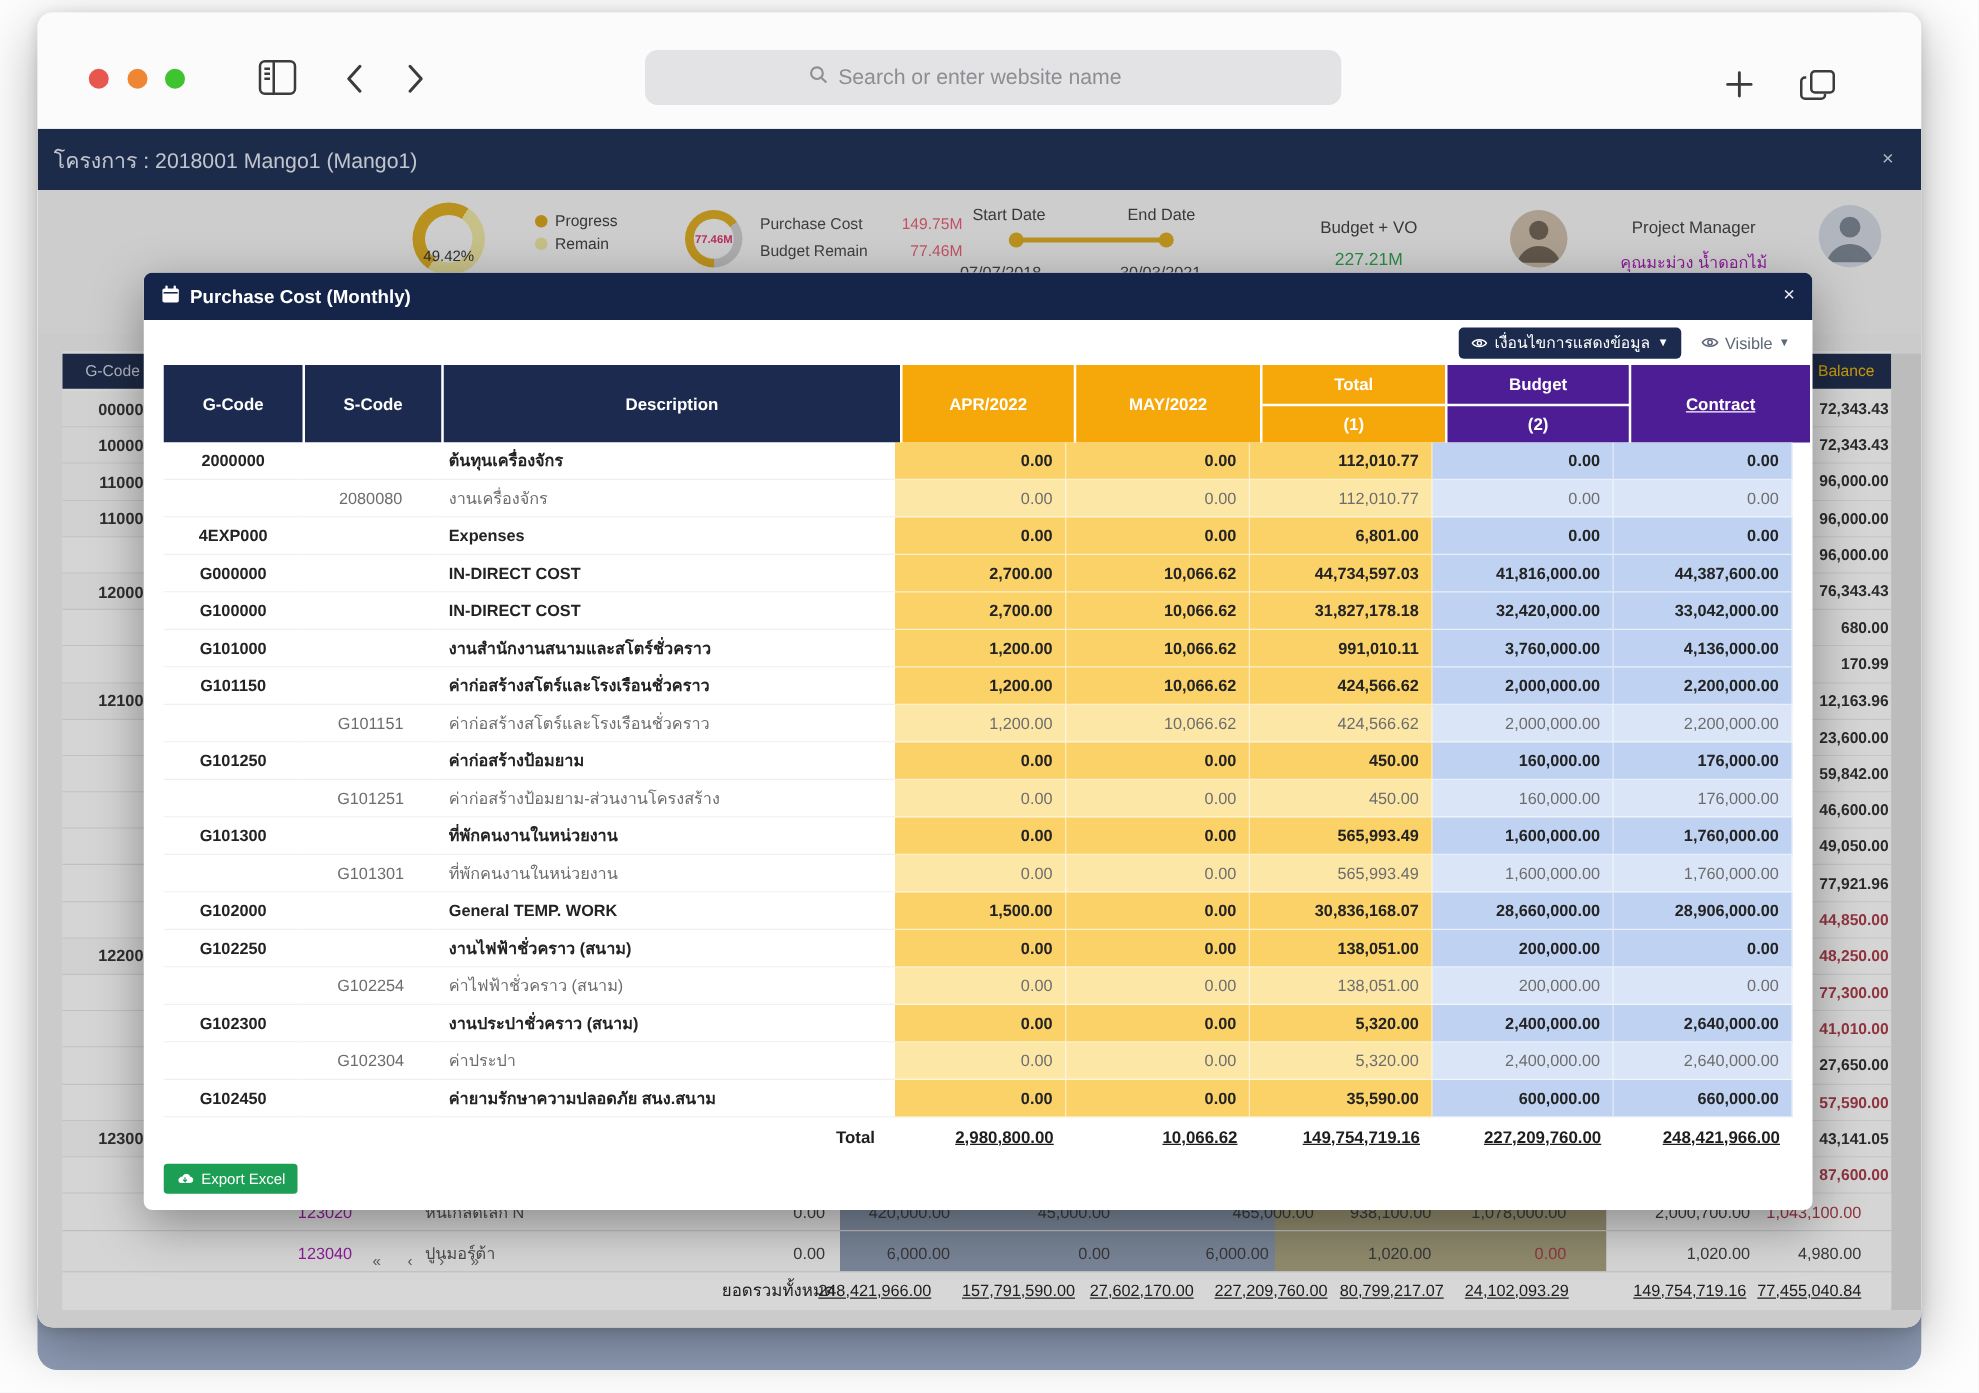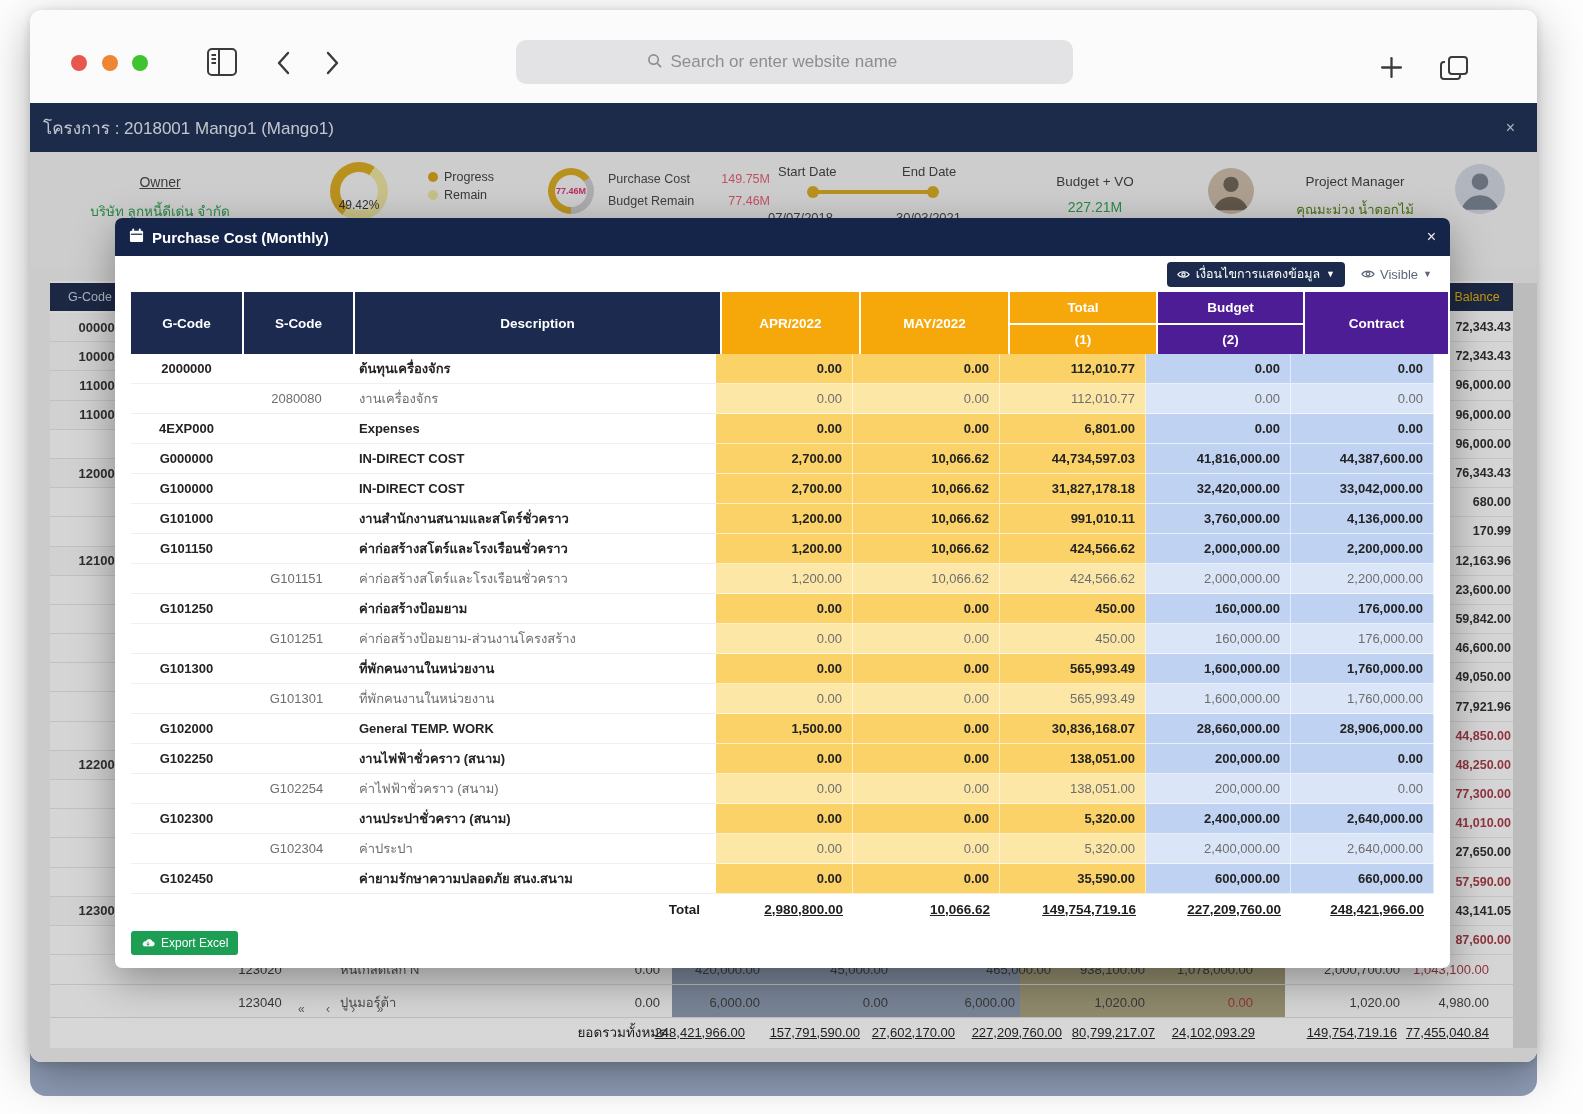--- a/index.html
+++ b/index.html
@@ -47,21 +47,21 @@
   .tline::before,.tline::after{content:"";position:absolute;top:-4px;width:12px;height:12px;border-radius:50%;background:#d8a81f;}
   .tline::before{left:-5px;} .tline::after{right:-5px;}
   .d-date{position:absolute;top:58px;font-size:13px;color:#444;}
   .d-bvo{position:absolute;left:990px;top:22px;width:150px;text-align:center;}
   .d-bvo .lbl{font-size:13.5px;color:#3f3f3f;}
   .d-bvo .val{font-size:14px;color:#2f9e4e;margin-top:10px;}
   .avatar{position:absolute;border-radius:50%;overflow:hidden;background:#cfd5dd;}
   .avatar svg{width:100%;height:100%;}
   .d-pm{position:absolute;left:1240px;top:22px;width:170px;text-align:center;}
   .d-pm .lbl{font-size:13.5px;color:#3f3f3f;}
-  .d-pm .val{font-size:13px;color:#4d7c0f;margin-top:10px;}
+  .d-pm .val{font-size:13px;color:#a21caf;margin-top:10px;}
   
   .contentbg{position:absolute;left:20px;right:24px;top:178px;bottom:14px;background:#fbfbfb;}
   .cost-tab{position:absolute;left:46px;top:146px;font-size:13px;color:#3a3a3a;display:flex;gap:5px;align-items:center;}
   .pg-visible{position:absolute;left:1428px;top:142px;font-size:13px;color:#5a626e;display:flex;gap:5px;align-items:center;}
   .gcode-hd{position:absolute;left:20px;top:180px;width:80px;height:28px;background:#1d2b4a;color:#c9d1e0;
     font-size:12.5px;display:flex;align-items:center;justify-content:center;}
   .balance-hd{position:absolute;left:1411px;top:180px;width:72px;height:28px;background:#1d2b4a;color:#eab308;
     font-size:12.5px;display:flex;align-items:center;justify-content:center;}
   .lstrip{position:absolute;left:20px;top:210px;width:80px;}
   .lcell{height:29.2px;display:flex;align-items:center;justify-content:flex-end;padding-right:8px;
@@ -70,21 +70,21 @@
   .rstrip{position:absolute;left:1411px;top:210px;width:72px;}
   .rcell{height:29.2px;display:flex;align-items:center;justify-content:flex-end;padding-right:2px;
     font-weight:700;font-size:12.5px;color:#2e2e2e;background:#fafafa;border-bottom:1px solid #e6e6e6;box-sizing:border-box;overflow:hidden;}
   .rcell.red{color:#a63a45;}
   .scrollzone{position:absolute;left:1483px;top:180px;width:24px;bottom:14px;background:#dcdcdc;}
   
   .bgbase{position:absolute;left:20px;right:24px;top:852px;height:62px;background:#fafafa;}
   .hlA{position:absolute;left:642px;top:852px;width:348px;height:62px;background:#8b99ad;}
   .hlB{position:absolute;left:990px;top:852px;width:265px;height:62px;background:#a6a07b;}
   .brow{position:absolute;left:20px;right:24px;height:29px;border-bottom:1px solid #dedede;}
-  .brow .code{position:absolute;left:165px;width:90px;top:0;height:29px;display:flex;align-items:center;justify-content:center;font-size:13px;color:#404040;}
+  .brow .code{position:absolute;left:165px;width:90px;top:0;height:29px;display:flex;align-items:center;justify-content:center;font-size:13px;color:#a21caf;}
   .brow .desc{position:absolute;left:290px;top:0;height:29px;display:flex;align-items:center;font-size:13px;color:#555;}
   .bval{position:absolute;top:0;height:29px;width:118px;display:flex;align-items:center;justify-content:flex-end;font-size:13px;color:#3e3e3e;}
   .bval.red{color:#a63a45;}
   .pager{position:absolute;left:268px;top:899px;font-size:12px;color:#666;letter-spacing:9px;}
   .btotal{position:absolute;left:20px;right:24px;top:915px;height:28px;background:#fcfcfc;font-weight:400;color:#222;}
   .btotal .tl-label{position:absolute;left:450px;width:168px;top:0;height:28px;display:flex;align-items:center;justify-content:flex-end;font-size:13.5px;}
   .tval{position:absolute;top:0;height:28px;width:128px;display:flex;align-items:center;justify-content:flex-end;
     font-size:13px;text-decoration:underline;}
   .dim{position:absolute;inset:0;background:rgba(22,24,28,.16);z-index:4;}
   
@@ -98,21 +98,21 @@
     align-items:center;gap:6px;padding:0 10px;border:none;font-family:inherit;}
   .lnk-visible{color:#5d6777;font-size:13px;display:flex;gap:5px;align-items:center;}
   .caret{font-size:9px;}
   .m-table{margin:0 16px;}
   .mgrid{display:grid;grid-template-columns:111px 109px 365px 137px 147px 146px 145px 143px;}
   .m-header{gap:2px;background:#fff;grid-template-rows:31px 29px;}
   .hc{display:flex;align-items:center;justify-content:center;color:#fff;font-size:13.5px;font-weight:600;}
   .hc.navy{background:#1b2a4e;} .hc.amber{background:#f6a70a;} .hc.blue{background:#4c1d95;}
   .span2{grid-row:1/3;}
   .co1{grid-column:1;} .co2{grid-column:2;} .co3{grid-column:3;} .co4{grid-column:4;}
-  .co5{grid-column:5;} .co6{grid-column:6;} .co7{grid-column:7;} .co8{grid-column:8;}
+  .co5{grid-column:5;} .co6{grid-column:6;} .co7{grid-column:7;} .co8{grid-column:8;text-decoration:underline;}
   .ro1{grid-row:1;} .ro2{grid-row:2;}
   .mrow{display:grid;grid-template-columns:111px 109px 365px 137px 147px 146px 145px 143px;height:30px;}
   .c{display:flex;align-items:center;box-sizing:border-box;border-bottom:1px solid #f0f0f0;font-size:13px;background:#fff;}
   .c.code{justify-content:center;}
   .c.desc{padding-left:8px;}
   .c.num{justify-content:flex-end;padding-right:10px;border-bottom:1px solid rgba(255,255,255,.65);
     border-right:1px solid rgba(255,255,255,.55);}
   .amber-g{background:#fbd268;} .amber-s{background:#fde7a6;}
   .blue-g{background:#bfd2f2;} .blue-s{background:#dbe5f8;}
   .mrow.g .c{font-weight:700;color:#232323;}
@@ -178,24 +178,20 @@
       </div>
     </div>
 
     <div class="page">
       <div class="pnavbar">
         <span>โครงการ : 2018001 Mango1 (Mango1)</span>
         <span class="close">×</span>
       </div>
 
       <div class="dash">
-        <div class="d-owner">
-          <div class="lbl">Owner</div>
-          <div class="val">บริษัท ลูกหนี้ดีเด่น จำกัด</div>
-        </div>
         <div class="donut1"></div>
         <div class="d-pct">49.42%</div>
         <div class="d-leg">
           <div class="row">
               <span class="dot gold"></span>
               <span>Progress</span>
             </div>
           <div class="row">
               <span class="dot pale"></span>
               <span>Remain</span>

